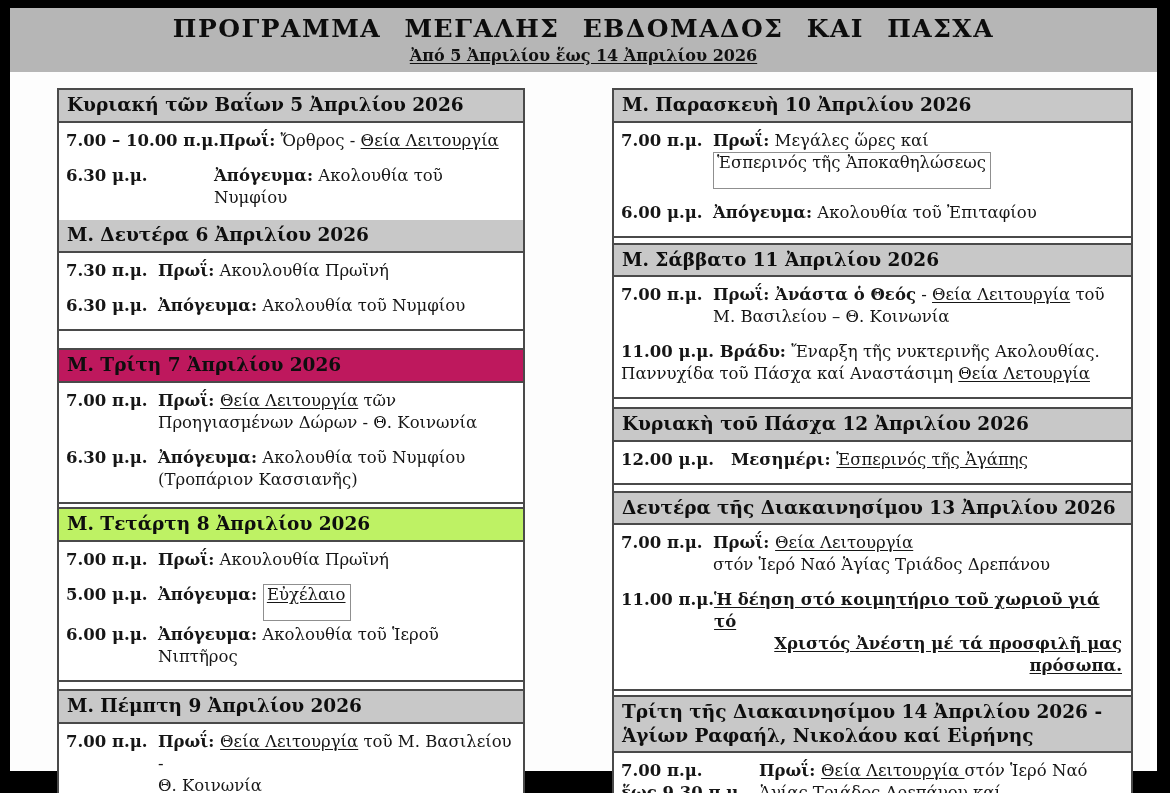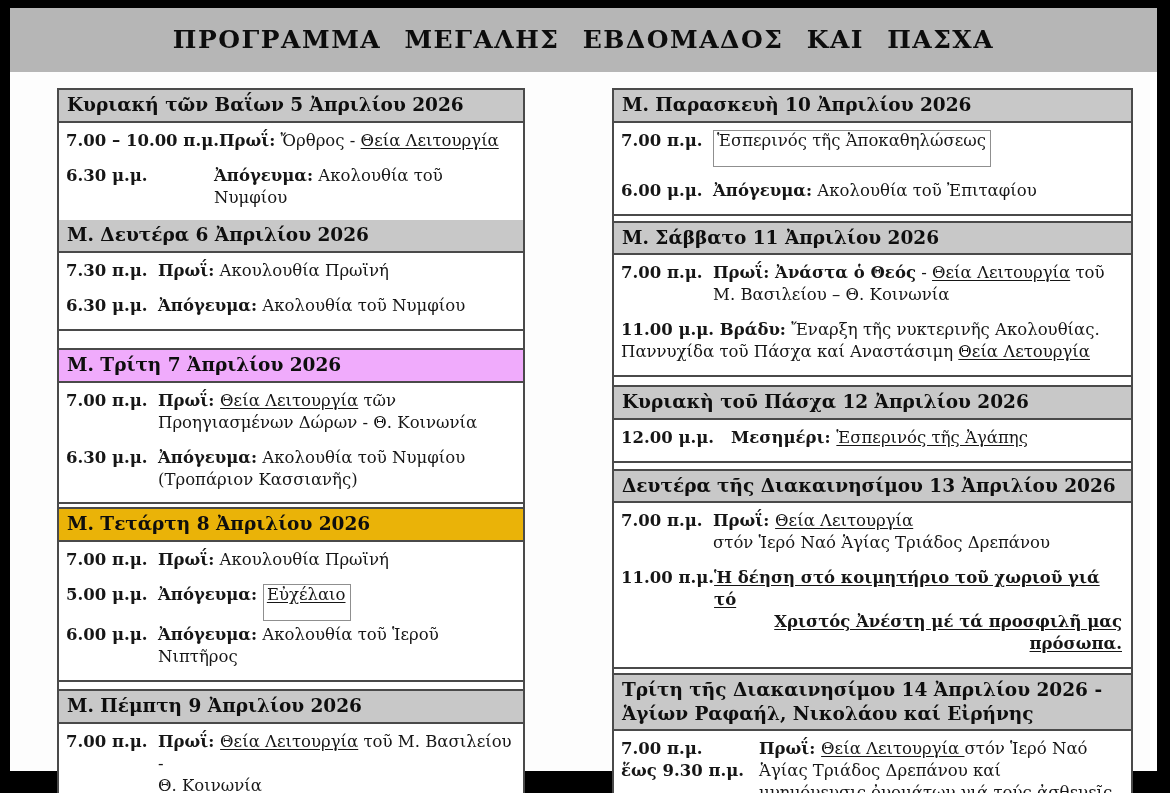--- a/index.html
+++ b/index.html
@@ -85,20 +85,21 @@
   .col-right .section:nth-child(4) .sec-header,
   .col-right .section:nth-child(5) .sec-header{ border-top:2px solid #4a4a4a; }
 </style>
 </head>
 <body>
 
 <div class="content">
 
   <div class="titleband" style="background: rgb(182, 182, 182);">
     <div class="doc-title">ΠΡΟΓΡΑΜΜΑ ΜΕΓΑΛΗΣ ΕΒΔΟΜΑΔΟΣ ΚΑΙ ΠΑΣΧΑ</div>
+    <div class="doc-subtitle">Ἀπό 5 Ἀπριλίου ἕως 14 Ἀπριλίου 2026</div>
   </div>
 
   <div class="col col-left">
       <div class="section">
         <div class="sec-header" style="background: rgb(200, 200, 200);">
           <div class="hline">Κυριακή τῶν Βαΐων 5 Ἀπριλίου 2026</div>
         </div>
         <div class="sec-body">
           <div class="row">
             <div class="time">
@@ -135,21 +136,21 @@
             <div class="time">
               <div class="tline">6.30 μ.μ.</div>
             </div>
             <div class="lines">
               <div class="line"><span class="run rb">Ἀπόγευμα:</span><span class="run"> Ακολουθία τοῦ Νυμφίου</span></div>
             </div>
           </div>
         </div>
       </div>
       <div class="section">
-        <div class="sec-header" style="background: #f0abfc; margin-top: 17px;">
+        <div class="sec-header" style="background: #be185d; margin-top: 17px;">
           <div class="hline">Μ. Τρίτη 7 Ἀπριλίου 2026</div>
         </div>
         <div class="sec-body">
           <div class="row">
             <div class="time">
               <div class="tline">7.00 π.μ.</div>
             </div>
             <div class="lines">
               <div class="line"><span class="run rb">Πρωΐ: </span><span class="run ru">Θεία Λειτουργία</span><span class="run"> τῶν</span></div>
               <div class="line"><span class="run">Προηγιασμένων Δώρων - Θ. Κοινωνία</span></div>
@@ -160,21 +161,21 @@
               <div class="tline">6.30 μ.μ.</div>
             </div>
             <div class="lines">
               <div class="line"><span class="run rb">Ἀπόγευμα:</span><span class="run"> Ακολουθία τοῦ Νυμφίου</span></div>
               <div class="line"><span class="run">(Τροπάριον Κασσιανῆς)</span></div>
             </div>
           </div>
         </div>
       </div>
       <div class="section">
-        <div class="sec-header" style="background: #eab308;">
+        <div class="sec-header" style="background: #bef264;">
           <div class="hline">Μ. Τετάρτη 8 Ἀπριλίου 2026</div>
         </div>
         <div class="sec-body">
           <div class="row">
             <div class="time">
               <div class="tline">7.00 π.μ.</div>
             </div>
             <div class="lines">
               <div class="line"><span class="run rb">Πρωΐ:</span><span class="run"> Ακουλουθία Πρωϊνή</span></div>
             </div>
@@ -218,20 +219,21 @@
       <div class="section">
         <div class="sec-header" style="background: rgb(200, 200, 200);">
           <div class="hline">Μ. Παρασκευὴ 10 Ἀπριλίου 2026</div>
         </div>
         <div class="sec-body">
           <div class="row">
             <div class="time">
               <div class="tline">7.00 π.μ.</div>
             </div>
             <div class="lines">
+              <div class="line"><span class="run rb">Πρωΐ:</span><span class="run"> Μεγάλες ὥρες καί</span></div>
               <div class="line"><span class="run rx">Ἑσπερινός τῆς Ἀποκαθηλώσεως</span></div>
             </div>
           </div>
           <div class="row">
             <div class="time">
               <div class="tline">6.00 μ.μ.</div>
             </div>
             <div class="lines">
               <div class="line"><span class="run rb">Ἀπόγευμα:</span><span class="run"> Ακολουθία τοῦ Ἐπιταφίου</span></div>
             </div>

